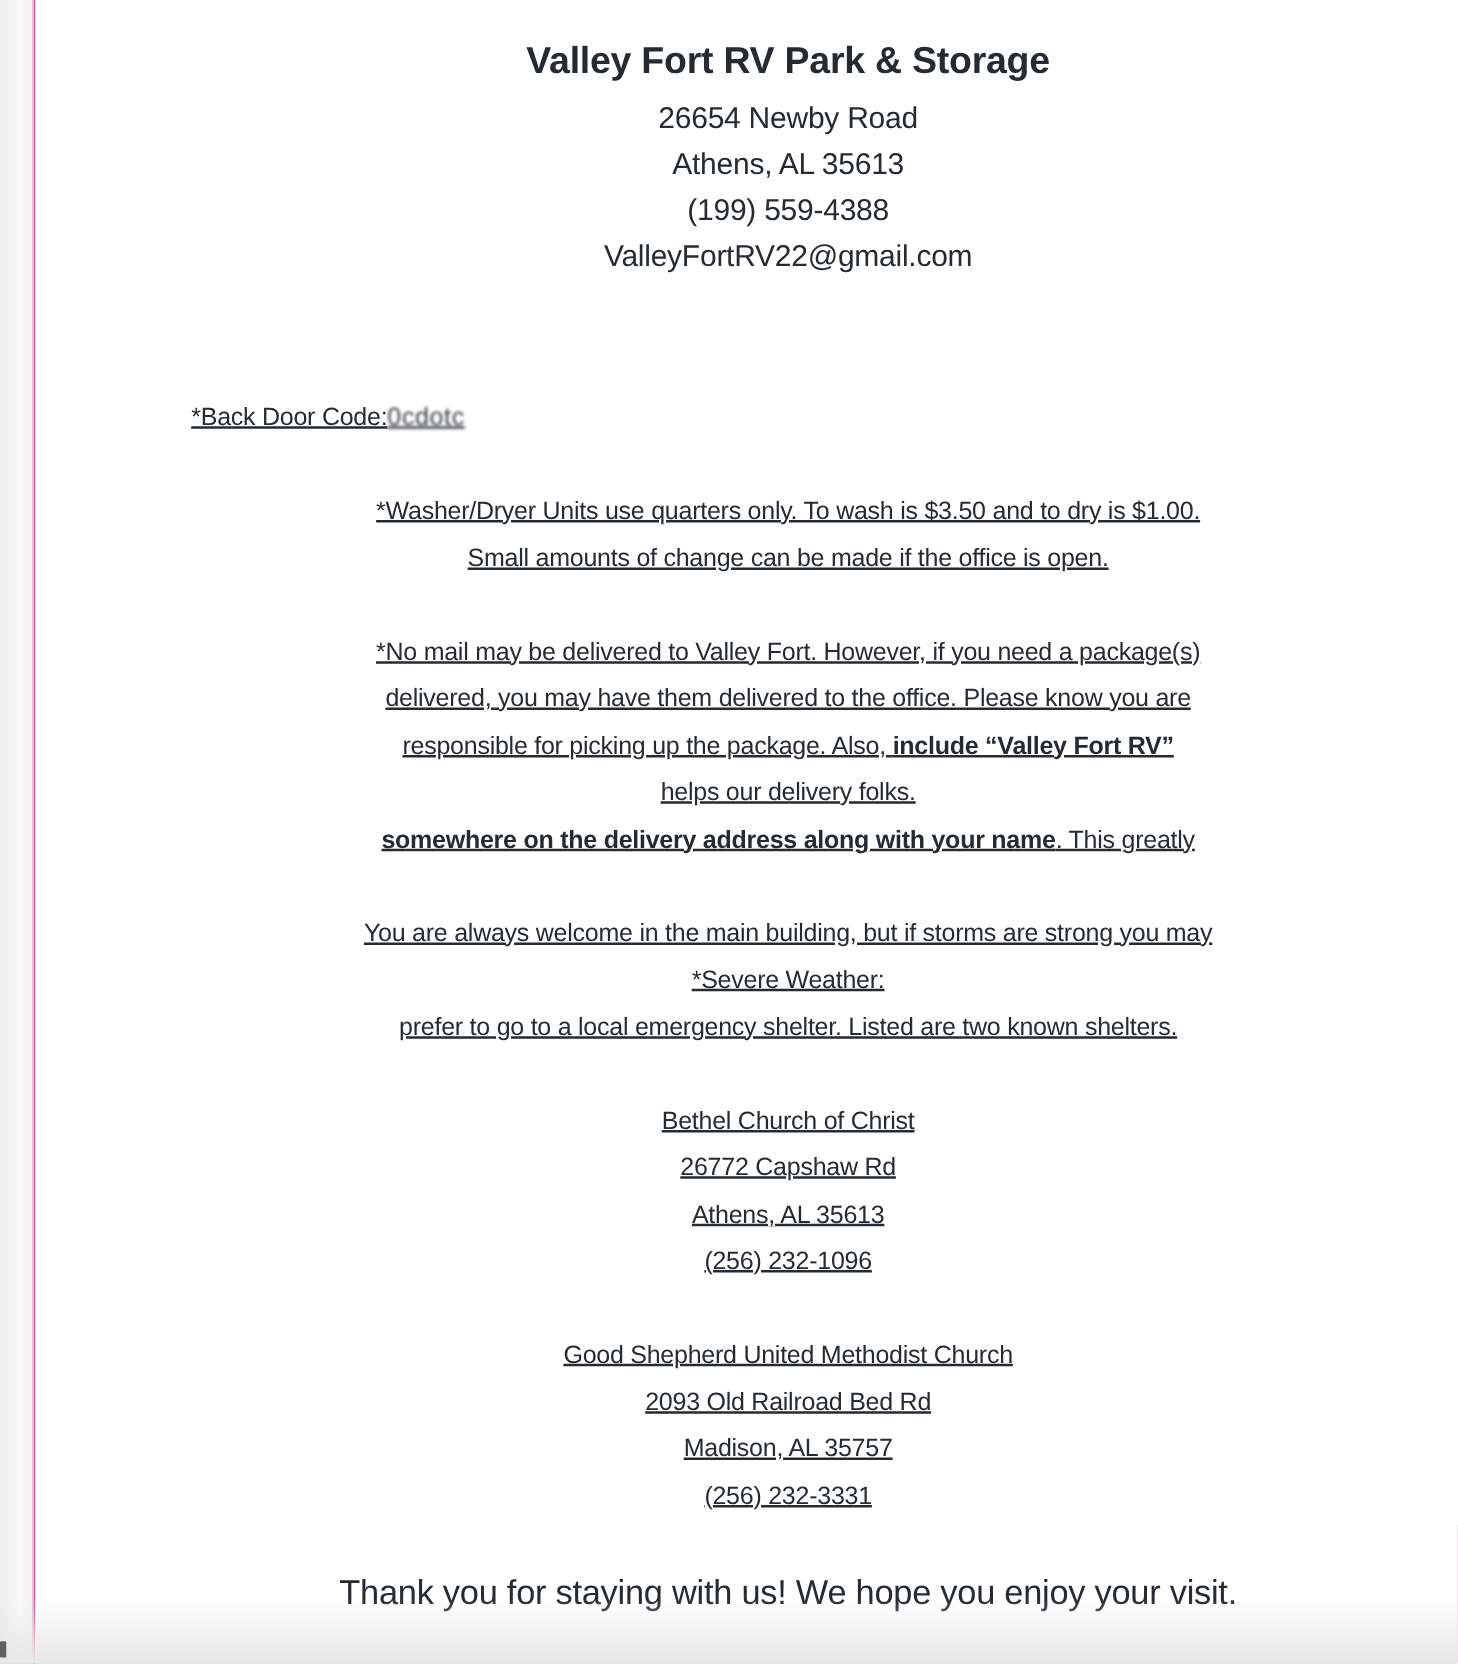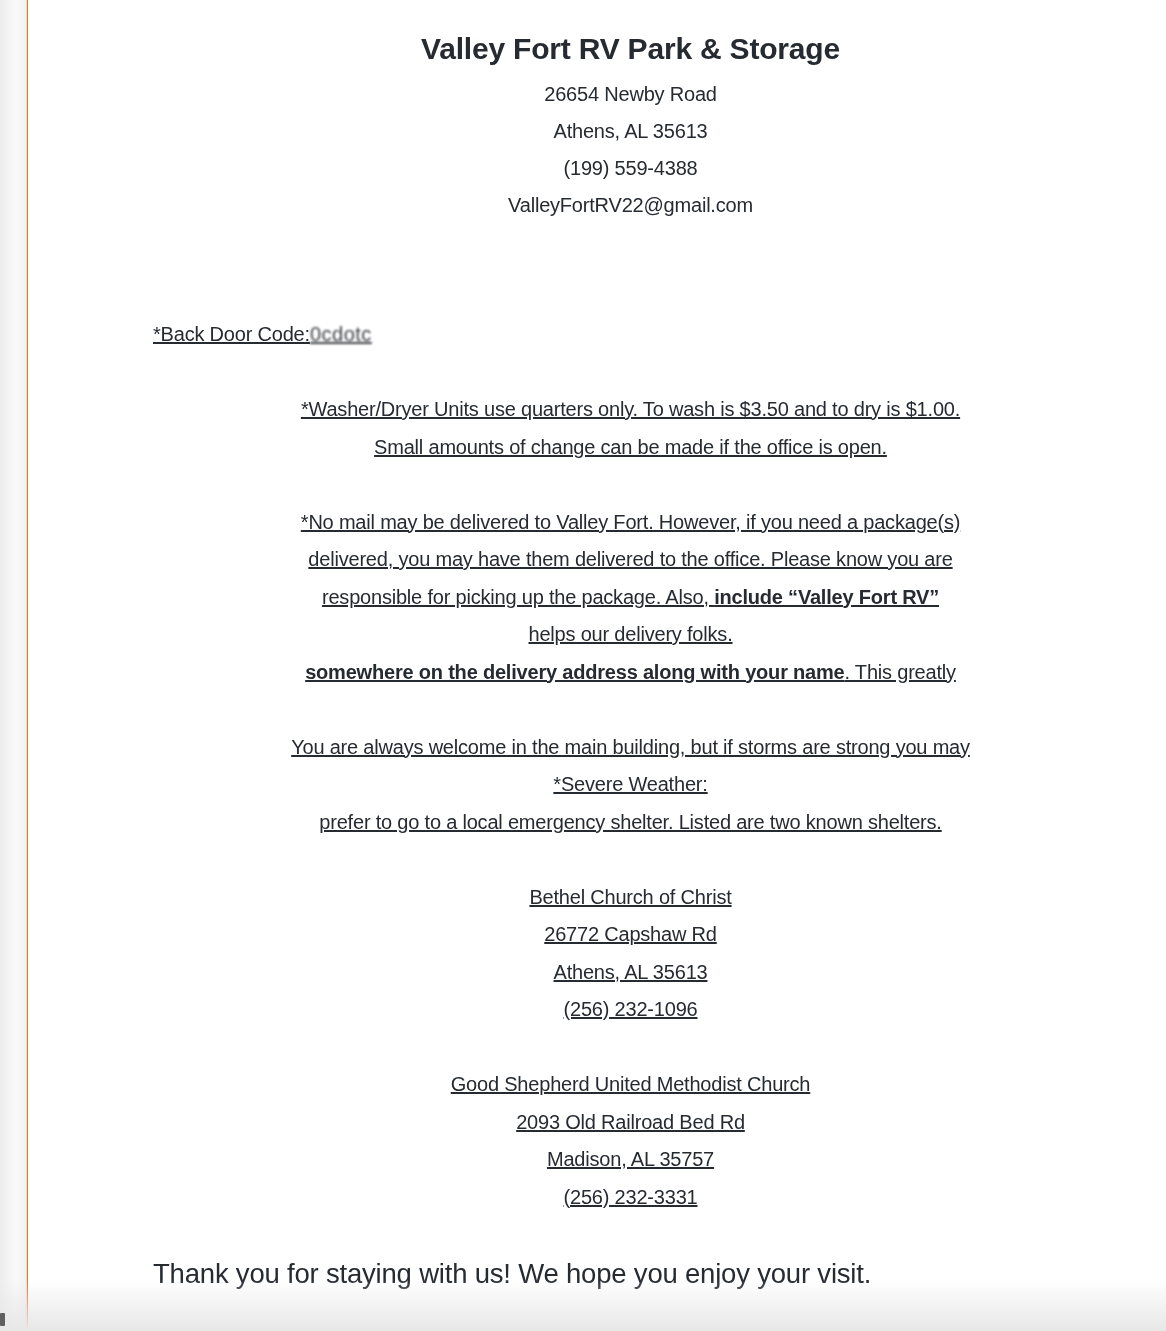--- a/index.html
+++ b/index.html
@@ -4,44 +4,45 @@
 <style>
   * { box-sizing: border-box; }
   html, body { margin: 0; padding: 0; }
   body {
     width: 1166px; height: 1331px;
     background: #ffffff;
     font-family: "Liberation Sans", sans-serif;
     color: #262a31;
     overflow: hidden;
   }
-  .screen { position: relative; width: 1166px; height: 1331px; background: #f97316; }
+  .screen { position: relative; width: 1166px; height: 1331px; background: #ec4899; }
   .edge-strip {
     position: absolute; left: 0; top: 0; bottom: 0; width: 27px;
     background: linear-gradient(to right, #ededed, #f9f9f9 60%, #f2f2f2);
     border-right: 1px solid #e0e0e0;
   }
   .page { position: absolute; left: 28px; top: 0; right: 0; bottom: 0; background: #ffffff; }
   .content { margin-left: 125px; width: 955px; }
   .doc-header { text-align: center; padding-top: 30px; letter-spacing: -0.2px; }
   .doc-title { font-size: 30px; font-weight: 700; line-height: 38px; margin-bottom: 8px; }
-  .doc-sub { font-size: 20px; line-height: 37px; font-weight: 400; }
+  .doc-sub { font-size: 24px; line-height: 37px; font-weight: 400; }
   .doc-body { margin-top: 92px; letter-spacing: -0.2px; }
   .para { margin: 0 0 37.5px 0; font-size: 20px; line-height: 37.5px; font-weight: 400; text-decoration: underline; }
   .ln { display: block; text-align: center; }
   strong, b { font-weight: 700; }
   .obscured {
     filter: blur(1.2px);
     opacity: 0.9;
     letter-spacing: 0.5px;
   }
   .closing {
     margin: 0; margin-top: 13px;
     font-size: 27.5px; line-height: 40px; font-weight: 400;
     letter-spacing: -0.2px;
+    text-align: center;
   }
   .bottom-fade {
     position: absolute; left: 0; right: 0; bottom: 0; height: 52px;
     background: linear-gradient(to bottom, rgba(232,232,232,0), #e7e7e7);
     pointer-events: none;
   }
   .corner-mark {
     position: absolute; left: 0; bottom: 5px; width: 5px; height: 13px;
     background: #474747; opacity: 0.85; border-radius: 1px;
   }

